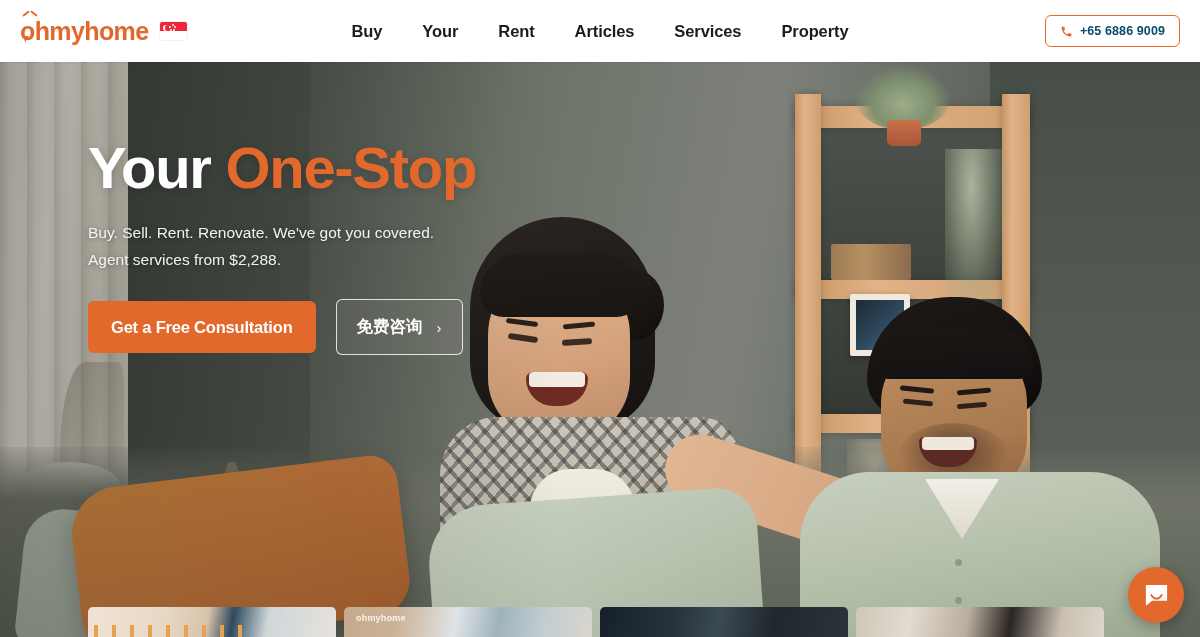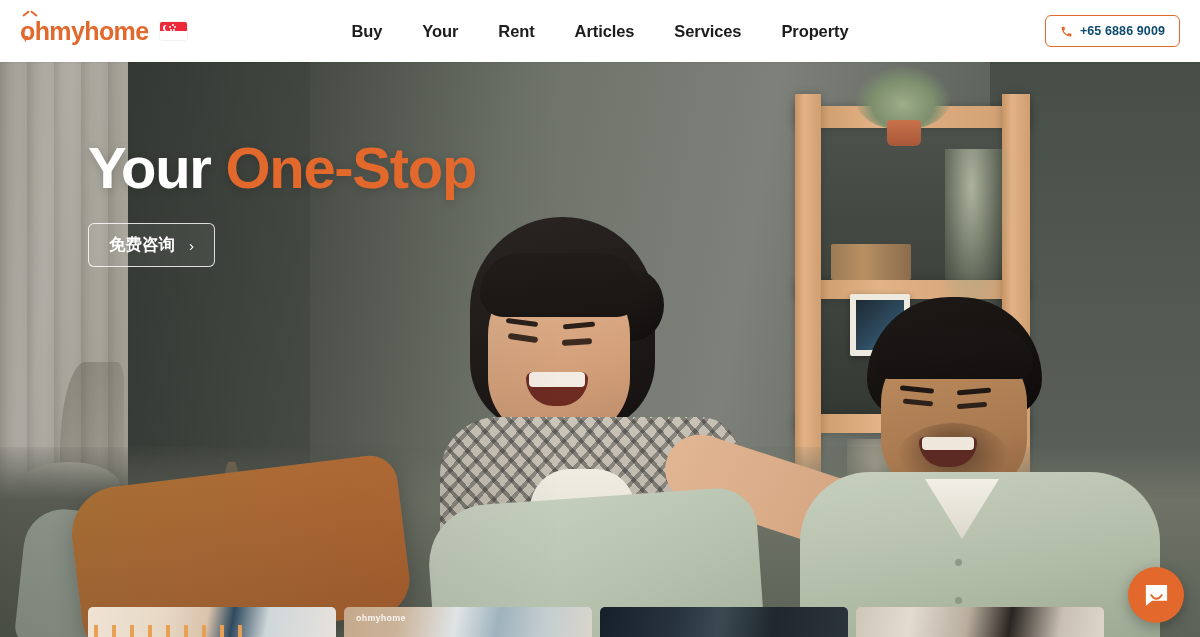--- a/index.html
+++ b/index.html
@@ -306,21 +306,21 @@
     text-shadow:0 1px 5px rgba(0,0,0,.35);
   }
   .cta-row{ margin-top:26px; display:flex; gap:20px; align-items:center;}
   .btn-primary{
     height:52px; padding:0 23px; background:#e2682c; border:none; border-radius:6px;
     color:#fff; font-size:16.5px; font-weight:700; letter-spacing:-.2px; cursor:pointer;
     font-family:"Liberation Sans",sans-serif;
     display:flex; align-items:center;
   }
   .btn-secondary{
-    height:44px; padding:0 20px; background:rgba(255,255,255,.06);
+    height:56px; padding:0 20px; background:rgba(255,255,255,.06);
     border:1.4px solid rgba(255,255,255,.82); border-radius:6px;
     color:#fff; font-size:16.5px; font-weight:700; cursor:pointer;
     font-family:"Liberation Sans",sans-serif;
     display:flex; align-items:center; gap:14px;
   }
   .chev{ font-size:15px; font-weight:400; }
 
   
   .videos{ position:absolute; left:88px; bottom:0; width:1030px; z-index:10;}
   .videos h2{
@@ -466,22 +466,27 @@
     <div class="cushion-green"></div>
     <div class="pillow2"></div>
     <div class="pillow"></div>
   </div>
 
   <div class="hero-veil"></div>
 
   <div class="hero-content">
     <h1 class="headline"><span>Your </span><span class="hl">One-Stop</span><br></h1>
 
+    <div class="sub">
+      <div>Buy. Sell. Rent. Renovate. We've got you covered.</div>
+      <div>Agent services from $2,288.</div>
+    </div>
 
     <div class="cta-row">
+      <button class="btn-primary">Get a Free Consultation</button>
       <button class="btn-secondary">
         <span>免费咨询</span>
         <span class="chev">›</span>
       </button>
     </div>
   </div>
 
   <div class="videos">
     <div class="thumbs">
       <div class="thumb t1"></div>

